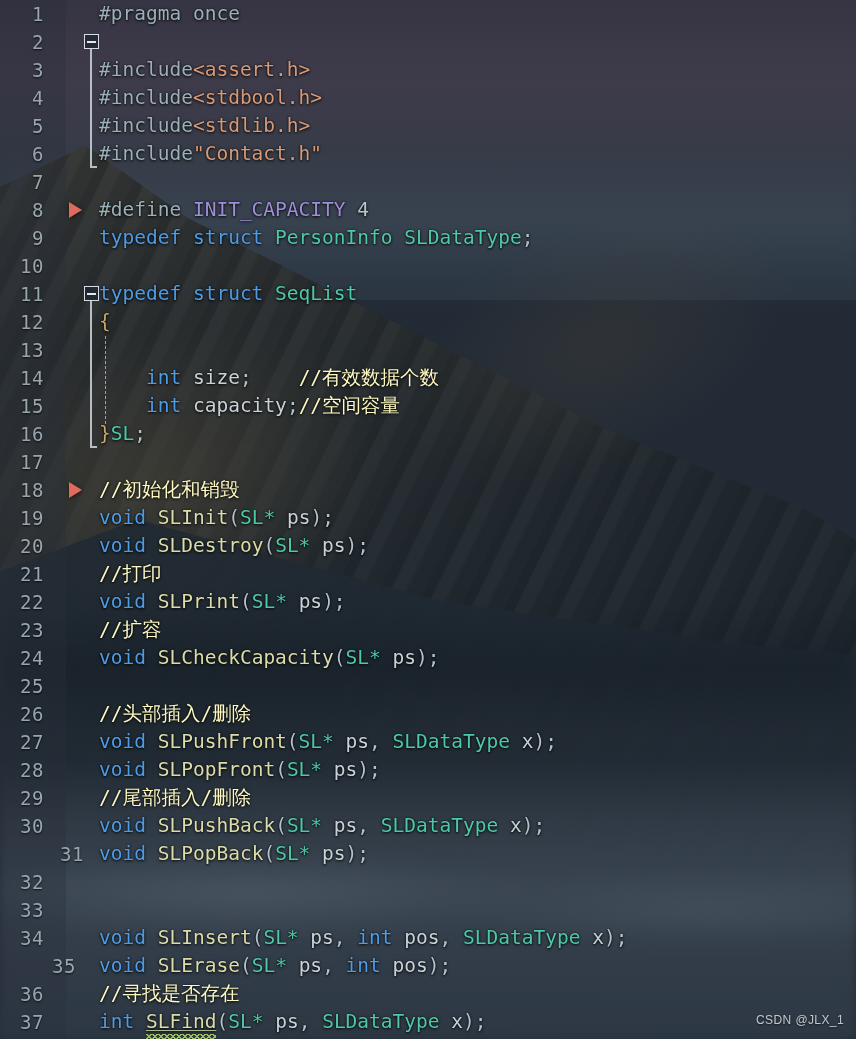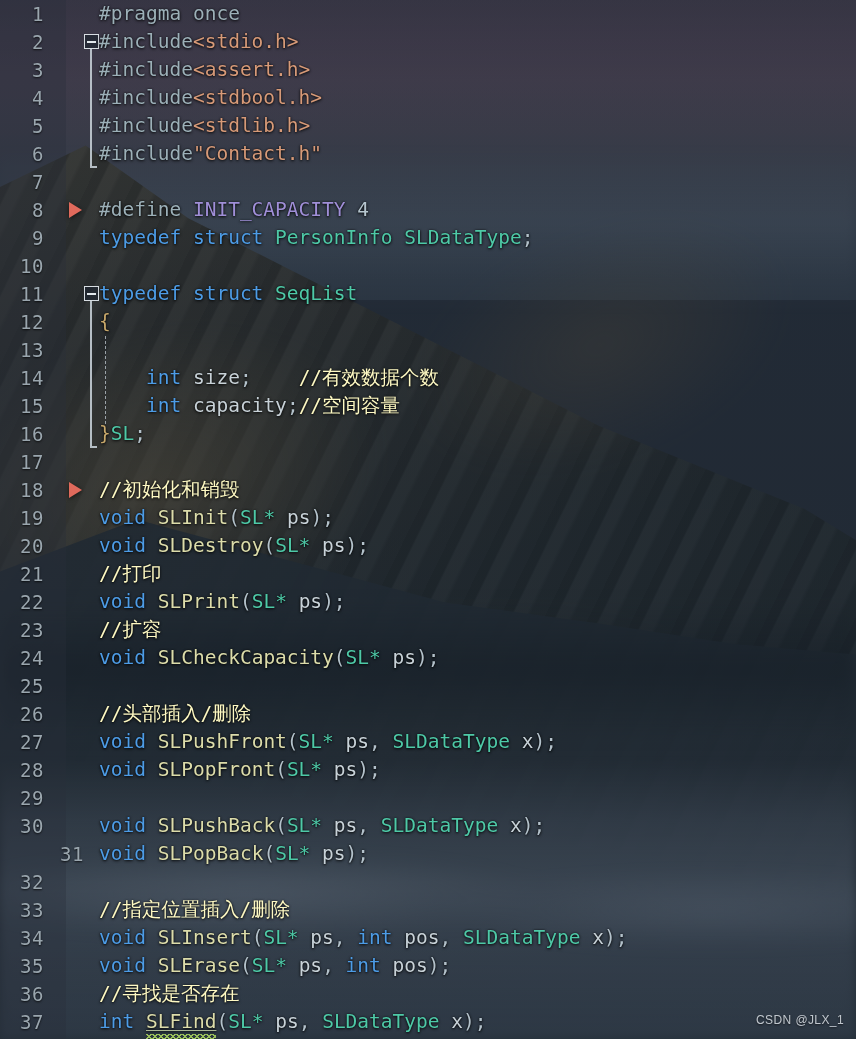--- a/index.html
+++ b/index.html
@@ -230,35 +230,34 @@
       <div class="lineno" style="top: 672px;">25</div>
       <div class="lineno" style="top: 700px;">26</div>
       <div class="lineno" style="top: 728px;">27</div>
       <div class="lineno" style="top: 756px;">28</div>
       <div class="lineno" style="top: 784px;">29</div>
       <div class="lineno" style="top: 812px;">30</div>
       <div class="lineno" style="top: 840px; padding-left: 40px;">31</div>
       <div class="lineno" style="top: 868px;">32</div>
       <div class="lineno" style="top: 896px;">33</div>
       <div class="lineno" style="top: 924px;">34</div>
-      <div class="lineno" style="top: 952px;">35</div>
+      <div class="lineno" style="top: 952px; padding-left: 32px;">35</div>
       <div class="lineno" style="top: 980px;">36</div>
       <div class="lineno" style="top: 1008px;">37</div>
       <div class="fold-box" style="left: 84px; top: 34px;"></div>
       <div class="fold-line" style="left: 90px; top: 49px; height: 119px;"></div>
       <div class="fold-box" style="left: 84px; top: 286px;"></div>
       <div class="fold-line" style="left: 90px; top: 301px; height: 147px;"></div>
       <div class="bookmark-arrow" style="left: 69px; top: 202px;"></div>
       <div class="bookmark-arrow" style="left: 69px; top: 482px;"></div>
     </div>
 
   <div id="code">
       <div class="indent-guide" style="left: 105px; top: 336px; height: 88px;"></div>
       <div class="line" style="top: 0px; width: 732px;"><span class="code-text"><span class="t-pre">#pragma once</span></span></div>
-      <div class="line" style="top: 28px; width: 856px;"><span class="code-text"><span class="t-pre">#include</span><span class="t-str">&lt;stdio.h&gt;</span></span></div>
       <div class="line" style="top: 56px; width: 856px;"><span class="code-text"><span class="t-pre">#include</span><span class="t-str">&lt;assert.h&gt;</span></span></div>
       <div class="line" style="top: 84px; width: 856px;"><span class="code-text"><span class="t-pre">#include</span><span class="t-str">&lt;stdbool.h&gt;</span></span></div>
       <div class="line" style="top: 112px; width: 856px;"><span class="code-text"><span class="t-pre">#include</span><span class="t-str">&lt;stdlib.h&gt;</span></span></div>
       <div class="line" style="top: 140px; width: 856px;"><span class="code-text"><span class="t-pre">#include</span><span class="t-str">"Contact.h"</span></span></div>
       <div class="line" style="top: 168px; width: 856px;"><span class="code-text"></span></div>
       <div class="line" style="top: 196px; width: 856px;"><span class="code-text"><span class="t-pre">#define </span><span class="t-macro">INIT_CAPACITY</span><span class="t-num"> 4</span></span></div>
       <div class="line" style="top: 224px; width: 856px;"><span class="code-text"><span class="t-kw">typedef struct </span><span class="t-type">PersonInfo</span><span class="t-id"> </span><span class="t-type">SLDataType</span><span class="t-punc">;</span></span></div>
       <div class="line" style="top: 252px; width: 856px;"><span class="code-text"></span></div>
       <div class="line" style="top: 280px; width: 856px;"><span class="code-text"><span class="t-kw">typedef struct </span><span class="t-type">SeqList</span></span></div>
       <div class="line" style="top: 308px; width: 856px;"><span class="code-text"><span class="t-brace">{</span></span></div>
@@ -270,24 +269,24 @@
       <div class="line" style="top: 504px; width: 856px;"><span class="code-text"><span class="t-kw">void</span><span class="t-id"> </span><span class="t-fn">SLInit</span><span class="t-punc">(</span><span class="t-type">SL*</span><span class="t-id"> ps</span><span class="t-punc">);</span></span></div>
       <div class="line" style="top: 532px; width: 856px;"><span class="code-text"><span class="t-kw">void</span><span class="t-id"> </span><span class="t-fn">SLDestroy</span><span class="t-punc">(</span><span class="t-type">SL*</span><span class="t-id"> ps</span><span class="t-punc">);</span></span></div>
       <div class="line" style="top: 560px; width: 856px;"><span class="code-text"><span class="t-cmt">//打印</span></span></div>
       <div class="line" style="top: 588px; width: 856px;"><span class="code-text"><span class="t-kw">void</span><span class="t-id"> </span><span class="t-fn">SLPrint</span><span class="t-punc">(</span><span class="t-type">SL*</span><span class="t-id"> ps</span><span class="t-punc">);</span></span></div>
       <div class="line" style="top: 616px; width: 856px;"><span class="code-text"><span class="t-cmt">//扩容</span></span></div>
       <div class="line" style="top: 644px; width: 856px;"><span class="code-text"><span class="t-kw">void</span><span class="t-id"> </span><span class="t-fn">SLCheckCapacity</span><span class="t-punc">(</span><span class="t-type">SL*</span><span class="t-id"> ps</span><span class="t-punc">);</span></span></div>
       <div class="line" style="top: 672px; width: 856px;"><span class="code-text"></span></div>
       <div class="line" style="top: 700px; width: 856px;"><span class="code-text"><span class="t-cmt">//头部插入/删除</span></span></div>
       <div class="line" style="top: 728px; width: 856px;"><span class="code-text"><span class="t-kw">void</span><span class="t-id"> </span><span class="t-fn">SLPushFront</span><span class="t-punc">(</span><span class="t-type">SL*</span><span class="t-id"> ps</span><span class="t-punc">, </span><span class="t-type">SLDataType</span><span class="t-id"> x</span><span class="t-punc">);</span></span></div>
       <div class="line" style="top: 756px; width: 856px;"><span class="code-text"><span class="t-kw">void</span><span class="t-id"> </span><span class="t-fn">SLPopFront</span><span class="t-punc">(</span><span class="t-type">SL*</span><span class="t-id"> ps</span><span class="t-punc">);</span></span></div>
+      <div class="line" style="top: 784px; width: 856px;"><span class="code-text"><span class="t-cmt">//尾部插入/删除</span></span></div>
       <div class="line" style="top: 812px; width: 856px;"><span class="code-text"><span class="t-kw">void</span><span class="t-id"> </span><span class="t-fn">SLPushBack</span><span class="t-punc">(</span><span class="t-type">SL*</span><span class="t-id"> ps</span><span class="t-punc">, </span><span class="t-type">SLDataType</span><span class="t-id"> x</span><span class="t-punc">);</span></span></div>
       <div class="line" style="top: 840px; width: 856px;"><span class="code-text"><span class="t-kw">void</span><span class="t-id"> </span><span class="t-fn">SLPopBack</span><span class="t-punc">(</span><span class="t-type">SL*</span><span class="t-id"> ps</span><span class="t-punc">);</span></span></div>
       <div class="line" style="top: 868px; width: 856px;"><span class="code-text"></span></div>
-      <div class="line" style="top: 896px; width: 856px;"><span class="code-text"><span class="t-cmt">//指定位置插入/删除</span></span></div>
       <div class="line" style="top: 924px; width: 856px;"><span class="code-text"><span class="t-kw">void</span><span class="t-id"> </span><span class="t-fn">SLInsert</span><span class="t-punc">(</span><span class="t-type">SL*</span><span class="t-id"> ps</span><span class="t-punc">, </span><span class="t-kw">int</span><span class="t-id"> pos</span><span class="t-punc">, </span><span class="t-type">SLDataType</span><span class="t-id"> x</span><span class="t-punc">);</span></span></div>
       <div class="line" style="top: 952px; width: 856px;"><span class="code-text"><span class="t-kw">void</span><span class="t-id"> </span><span class="t-fn">SLErase</span><span class="t-punc">(</span><span class="t-type">SL*</span><span class="t-id"> ps</span><span class="t-punc">, </span><span class="t-kw">int</span><span class="t-id"> pos</span><span class="t-punc">);</span></span></div>
       <div class="line" style="top: 980px; width: 856px;"><span class="code-text"><span class="t-cmt">//寻找是否存在</span></span></div>
       <div class="line" style="top: 1008px; width: 856px;"><span class="code-text"><span class="t-kw">int</span><span class="t-id"> </span><span class="t-fn squiggle">SLFind</span><span class="t-punc">(</span><span class="t-type">SL*</span><span class="t-id"> ps</span><span class="t-punc">, </span><span class="t-type">SLDataType</span><span class="t-id"> x</span><span class="t-punc">);</span></span></div>
     </div>
 
   <div id="watermark">CSDN @JLX_1</div>
 </div>
 
 </body></html>

